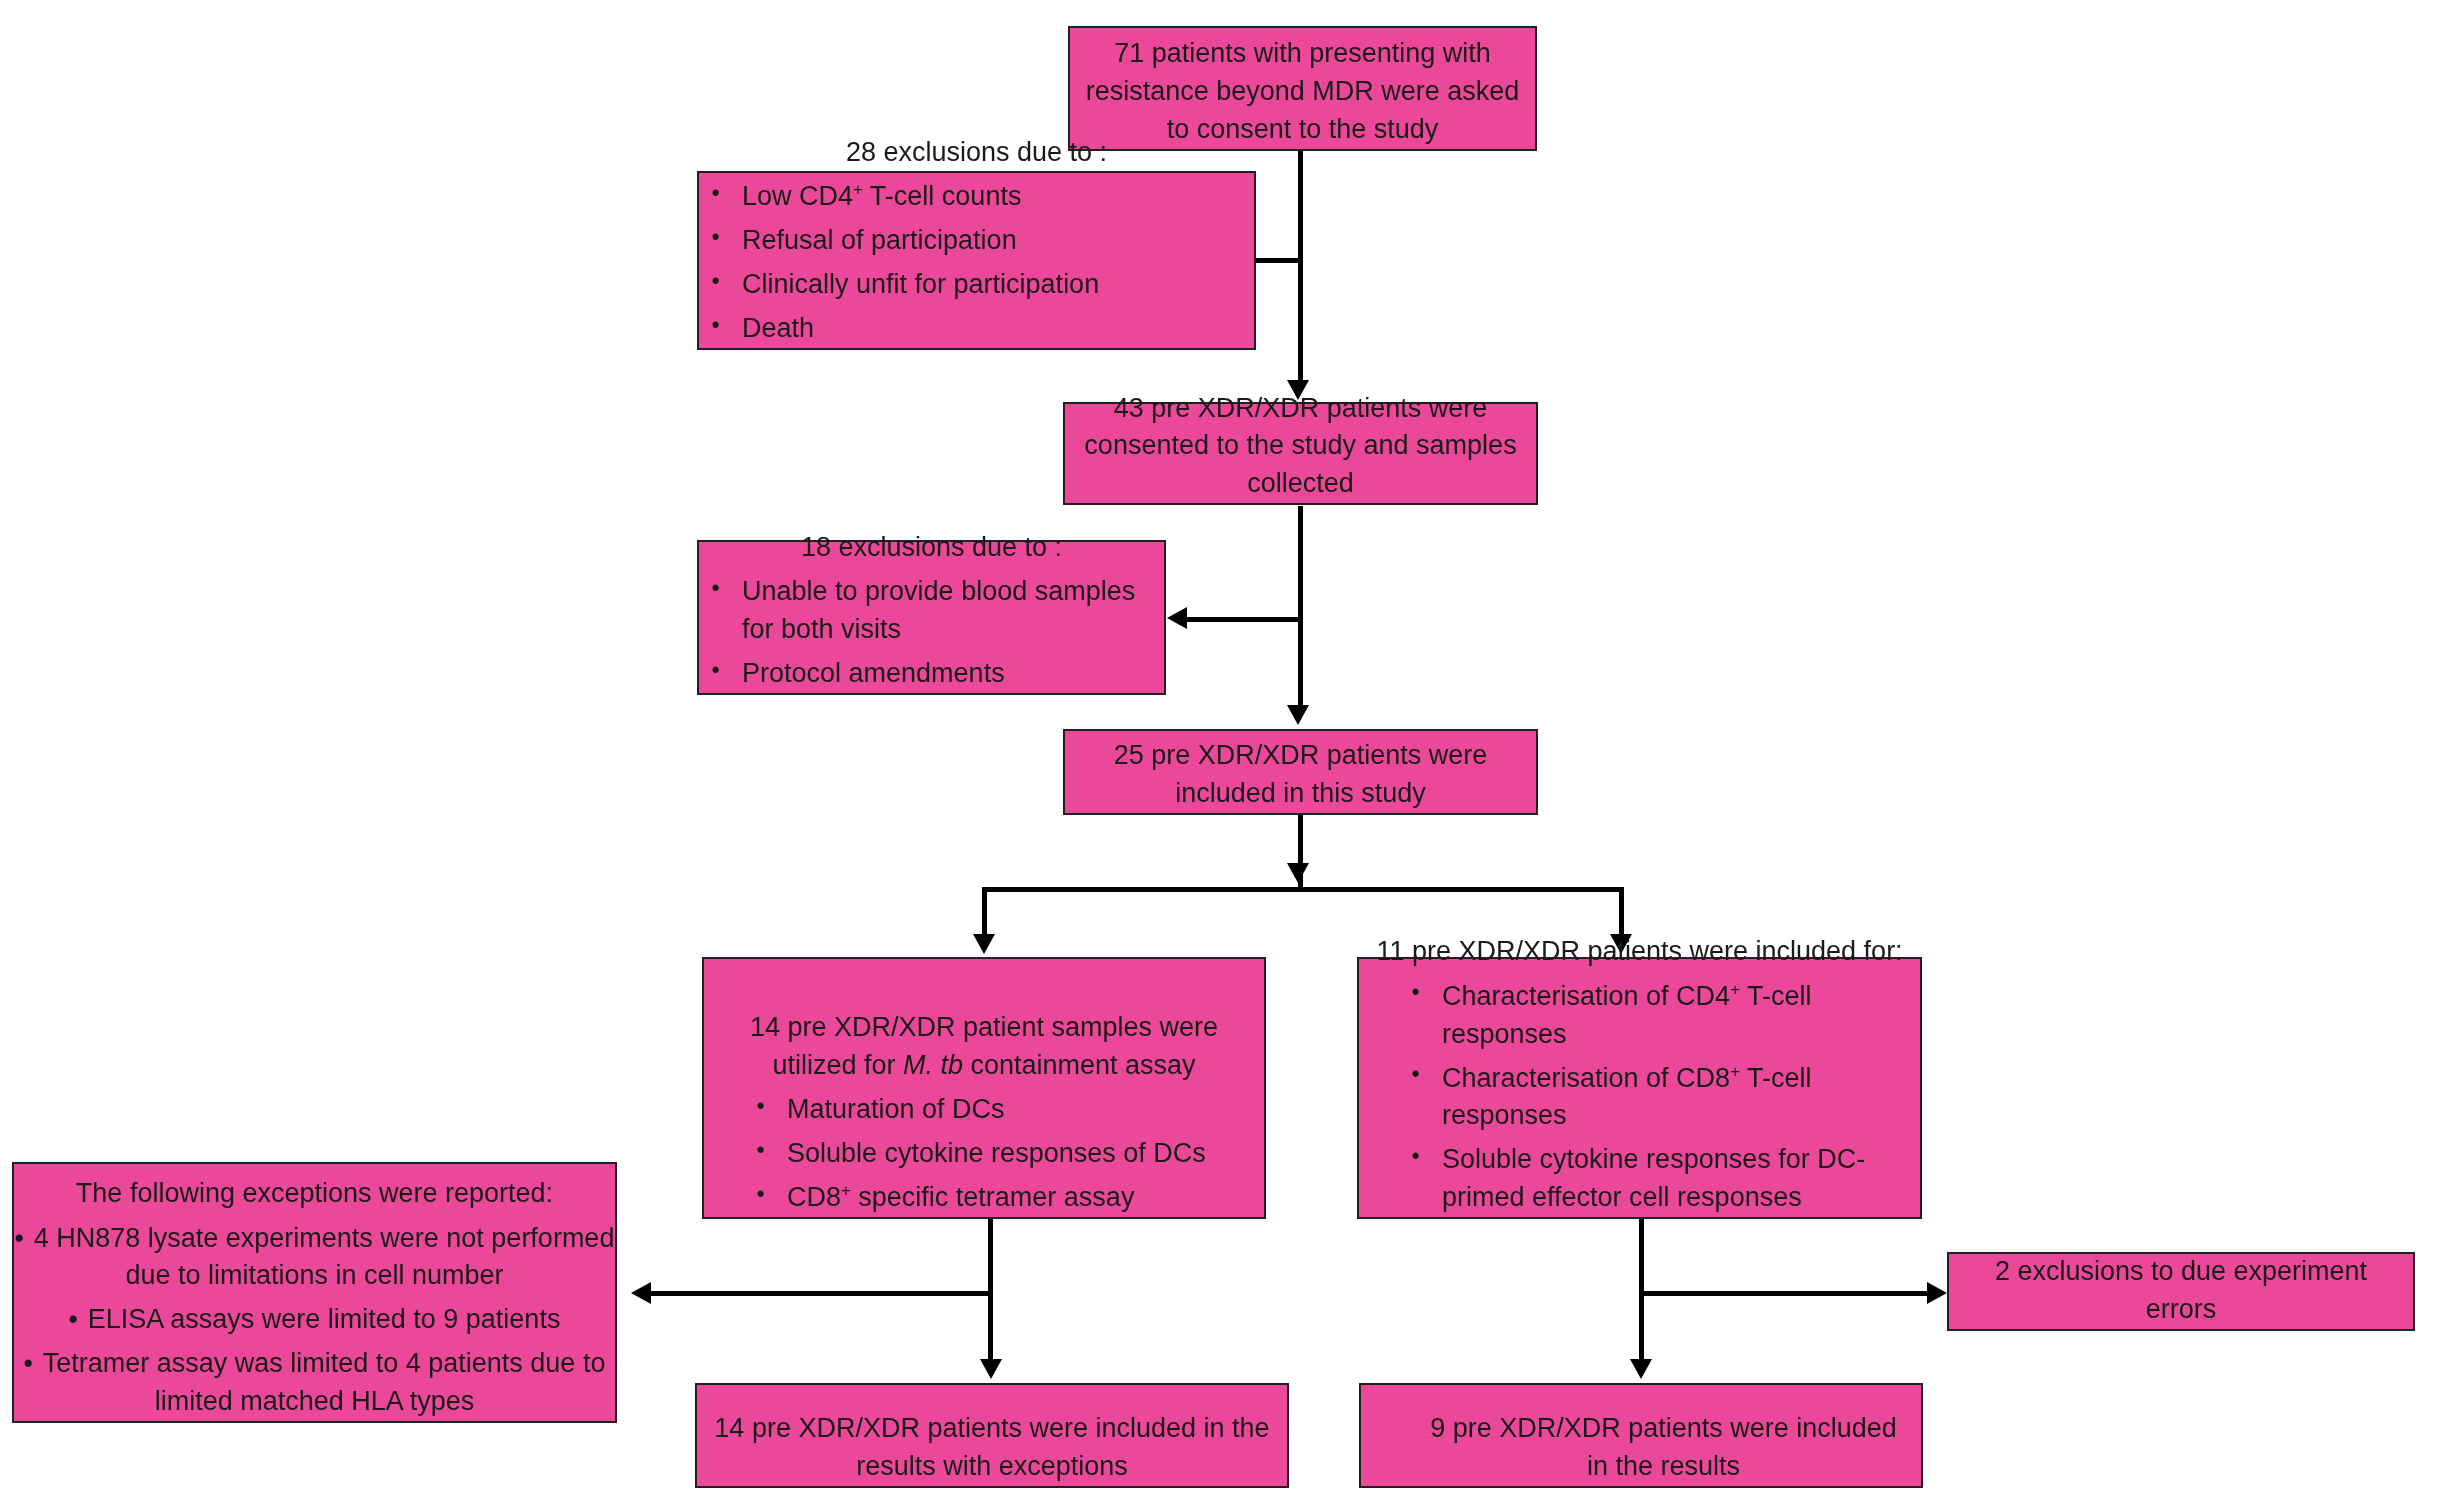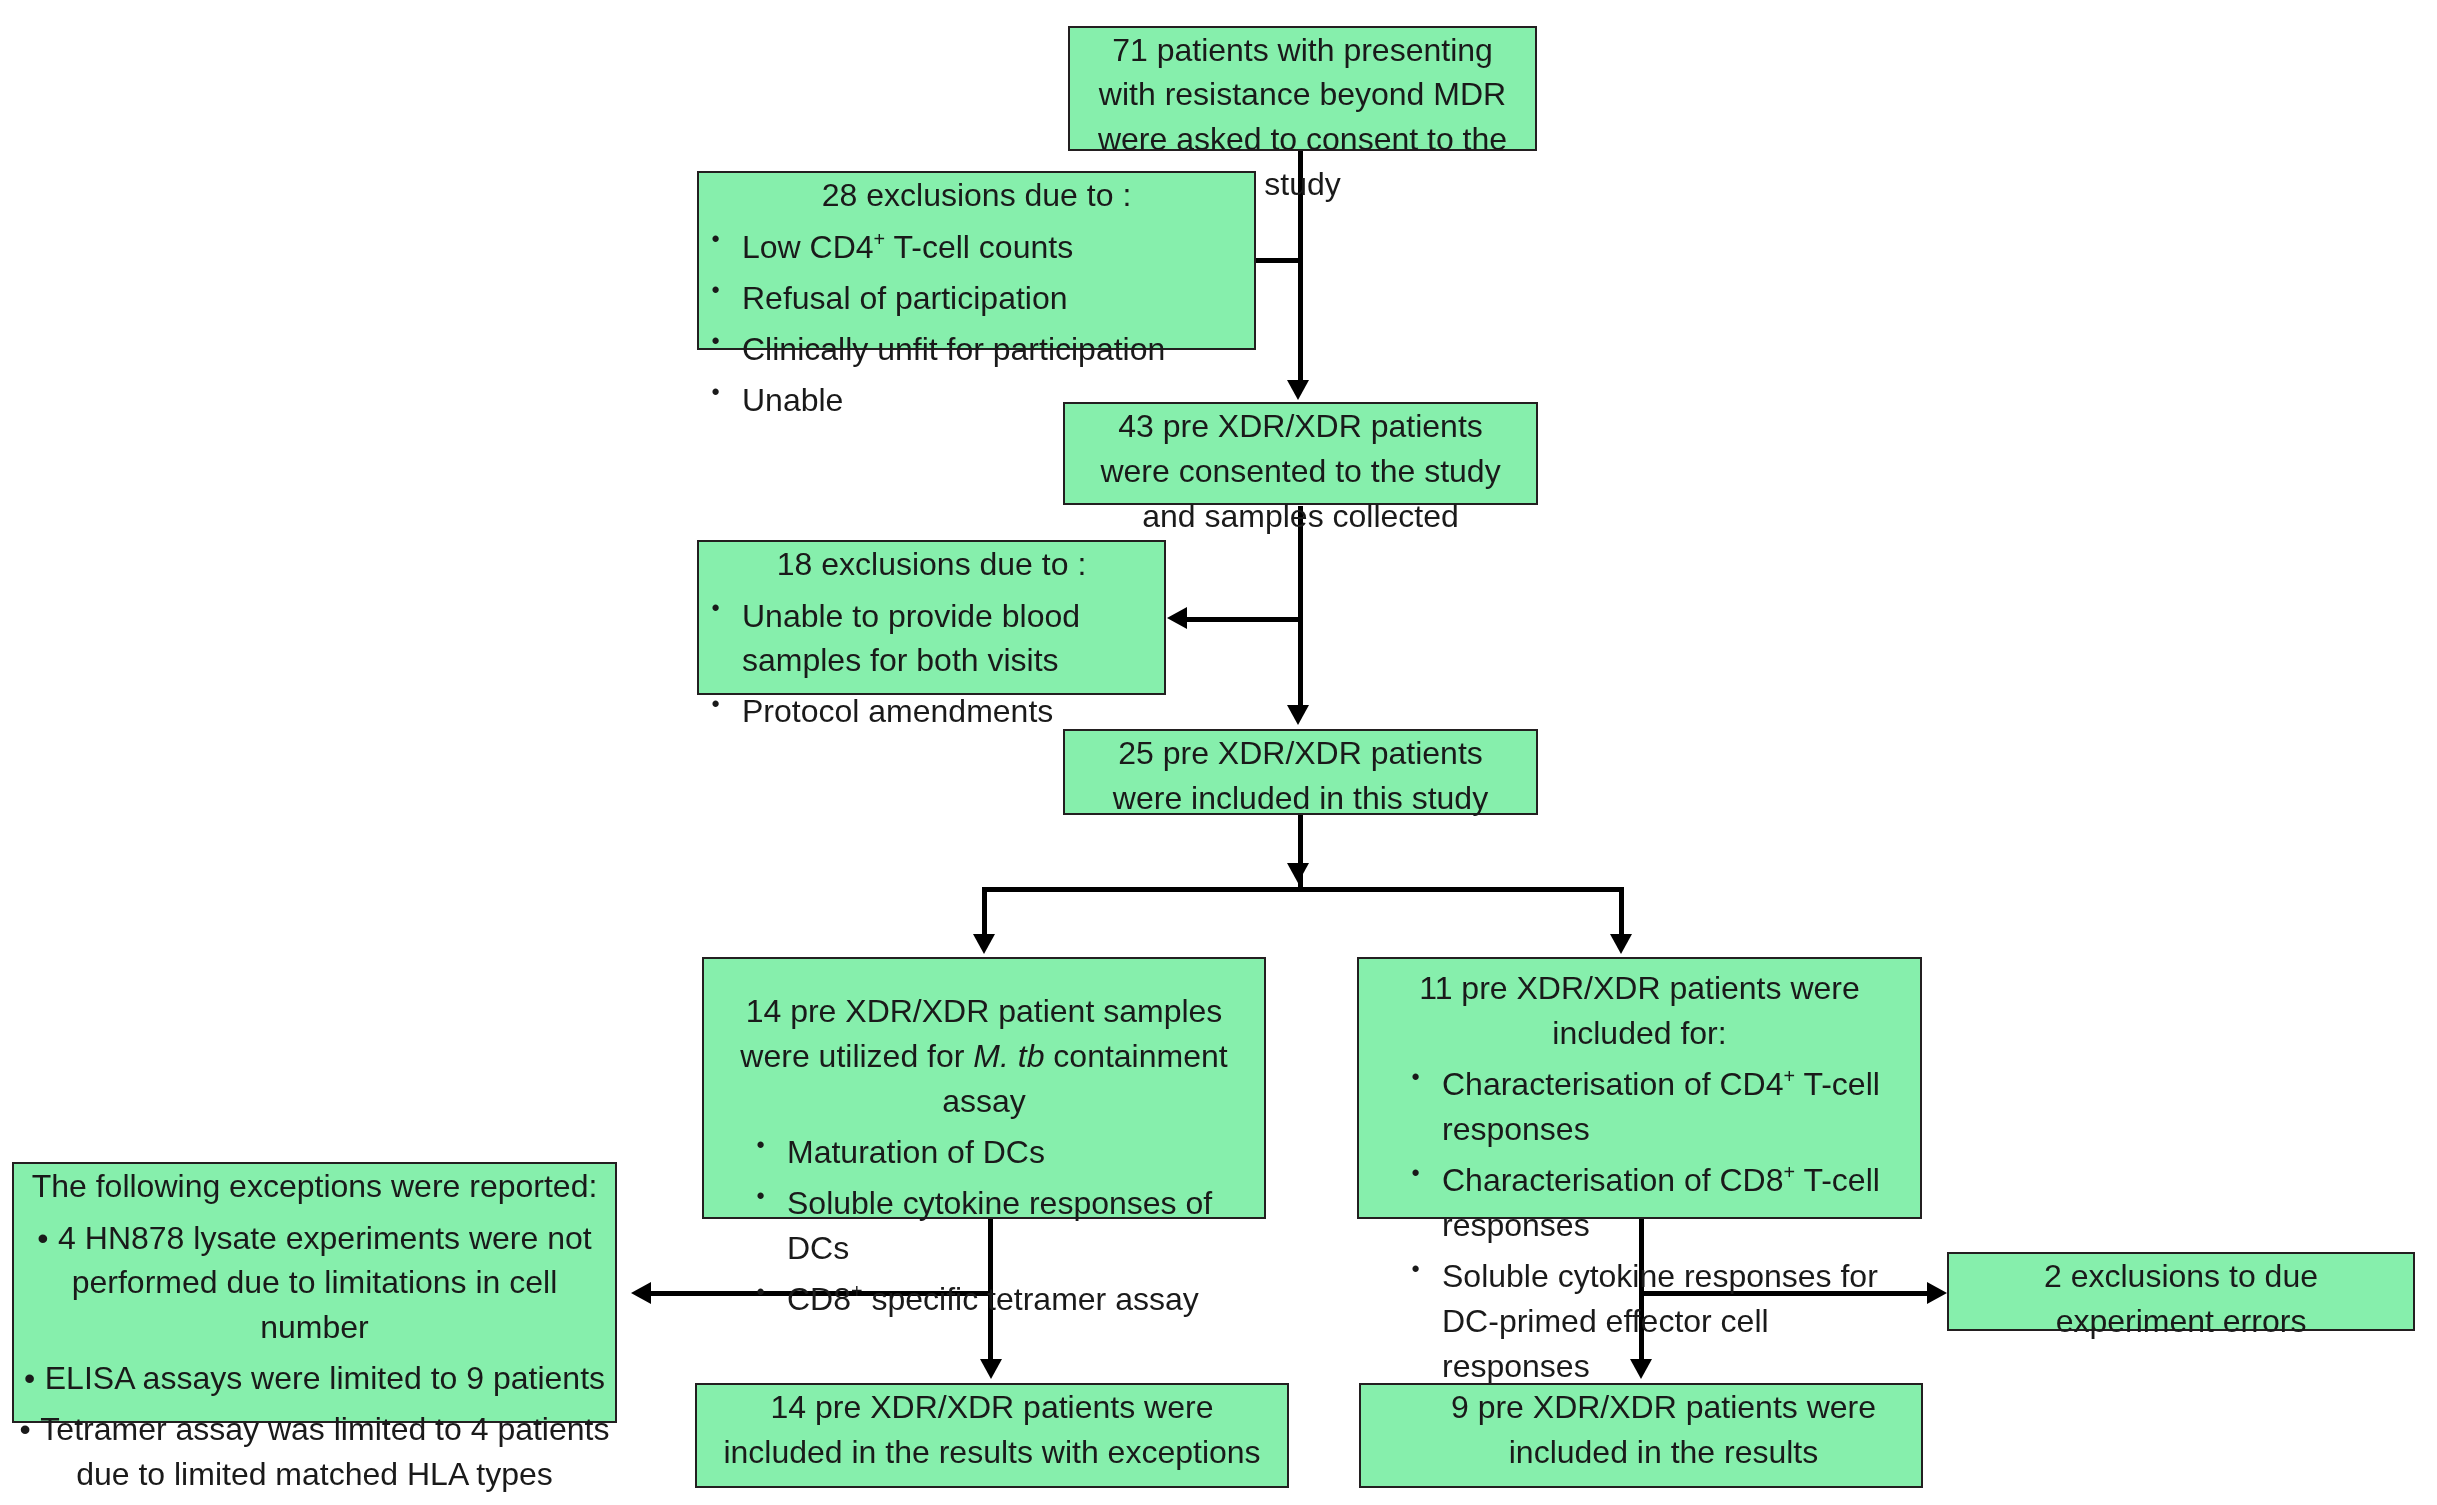--- a/index.html
+++ b/index.html
@@ -13,27 +13,27 @@
   #canvas {
     position: relative;
     width: 2438px;
     height: 1506px;
     background: #ffffff;
     overflow: hidden;
   }
   .node {
     position: absolute;
     box-sizing: border-box;
-    background: #86efac;
+    background: #ec4899;
     border: 2.1px solid #231f20;
     display: flex;
     flex-direction: column;
-    justify-content: flex-start;
+    justify-content: flex-end;
     color: #1a1a1a;
-    font-size: 32px;
+    font-size: 27px;
     line-height: 1.40;
   }
   .node.center  { text-align: center; align-items: center; }
   .node .title  { display: block; text-align: center; width: 100%; padding: 0 15px; box-sizing: border-box; }
   .node ul {
     list-style: none;
     margin: 6.9px 0 0 0;
     padding: 0;
     width: 100%;
     box-sizing: border-box;
@@ -138,21 +138,21 @@
   <div class="node center" style="left:1068px; top:25.5px; width:469px; height:125px;">
     <span class="title">71 patients with presenting with resistance beyond MDR were asked to consent to the study</span>
   </div>
 
   <div class="node" style="left:697px; top:171px; width:559px; height:179px;">
     <span class="title">28 exclusions due to :</span>
     <ul>
       <li>Low CD4<sup>+</sup> T-cell counts</li>
       <li>Refusal of participation</li>
       <li>Clinically unfit for participation</li>
-      <li>Unable</li>
+      <li>Death</li>
     </ul>
   </div>
 
   <div class="node center" style="left:1063px; top:402px; width:475px; height:103px;">
     <span class="title">43 pre XDR/XDR patients were consented to the study and samples collected</span>
   </div>
 
   <div class="node" style="left:697px; top:540px; width:469px; height:155px;">
     <span class="title">18 exclusions due to :</span>
     <ul>

